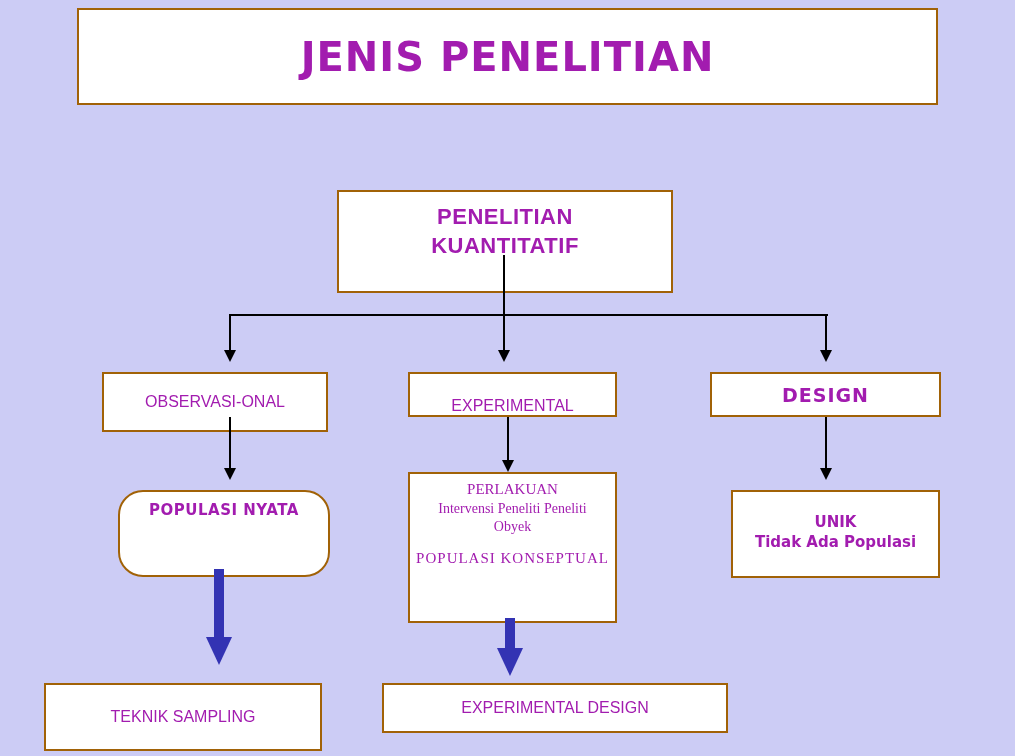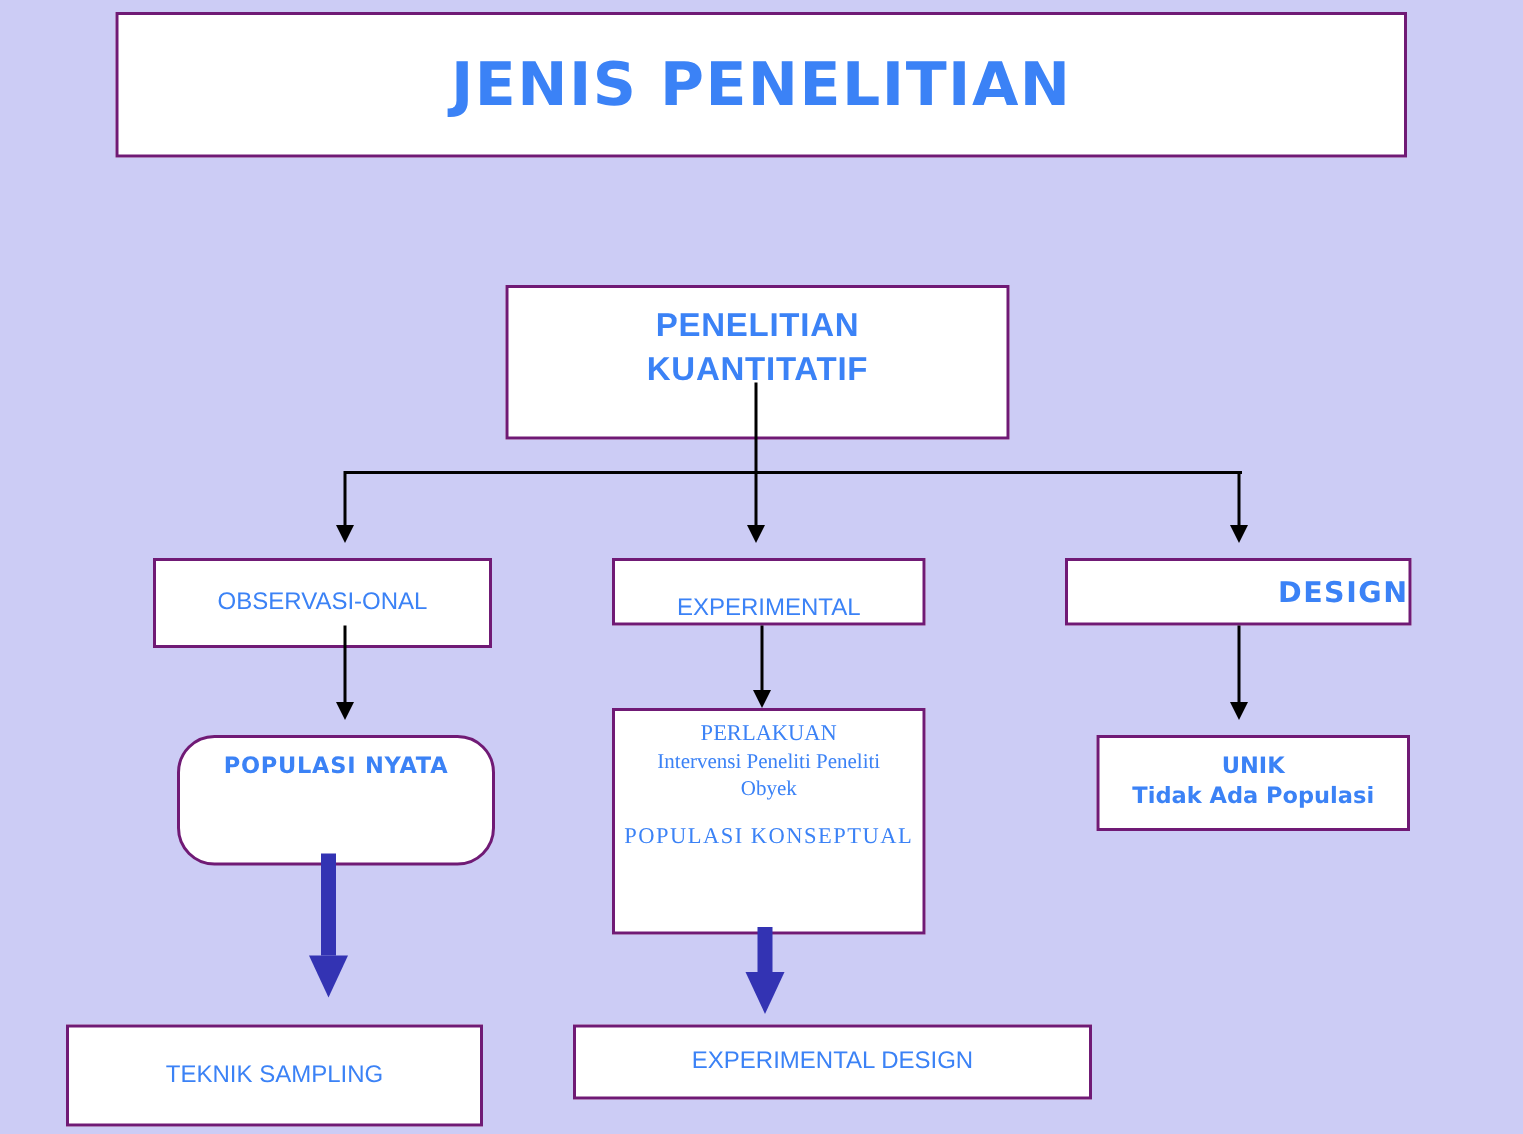--- a/index.html
+++ b/index.html
@@ -11,24 +11,24 @@
   #slide {
     position: relative;
     width: 1015px;
     height: 756px;
     background: #CCCCF5;
     overflow: hidden;
   }
   .box {
     position: absolute;
     background: #FFFFFF;
-    border: 2px solid #701a75;
+    border: 2px solid #a16207;
     box-sizing: border-box;
     text-align: center;
-    color: #3b82f6;
+    color: #a21caf;
   }
   .flex-center {
     display: flex;
     align-items: center;
     justify-content: center;
   }
   .hline, .vline {
     position: absolute;
     background: #000000;
   }
@@ -70,21 +70,20 @@
     margin-top: 37px;
   }
   .t-plain {
     font-family: "Liberation Sans", sans-serif;
     font-weight: 400;
     font-size: 16px;
   }
   .t-comic {
     font-family: "DejaVu Sans", sans-serif;
     font-weight: 700;
-    justify-content: flex-end;
   }
   .t-serif {
     font-family: "Liberation Serif", serif;
     font-weight: 400;
   }
 </style>
 </head>
 <body>
 
 <div id="slide">
@@ -135,21 +134,21 @@
     <div>POPULASI NYATA</div>
   </div>
 
   <div class="box t-serif" style="left:408px; top:472px; width:209px; height:151px; font-size:14px; line-height:1.3; padding-top:6px;">
     <div style="font-size:15px;">PERLAKUAN</div>
     <div>Intervensi Peneliti Peneliti</div>
     <div>Obyek</div>
     <div style="font-size:15px; letter-spacing:1px; margin-top:13px;">POPULASI KONSEPTUAL</div>
   </div>
 
-  <div class="box t-comic" style="left:731px; top:490px; width:209px; height:64px; font-size:15px; padding-top:8px; line-height:1.35;">
+  <div class="box t-comic" style="left:731px; top:490px; width:209px; height:88px; font-size:15px; padding-top:20px; line-height:1.35;">
     <div>UNIK</div>
     <div>Tidak Ada Populasi</div>
   </div>
 
   <div class="blue-shaft" style="left:214px; top:569px; height:68px;"></div>
   <div class="blue-head" style="left:206px; top:637px;"></div>
 
   <div class="blue-shaft" style="left:505px; top:618px; height:30px;"></div>
   <div class="blue-head" style="left:497px; top:648px;"></div>
 

